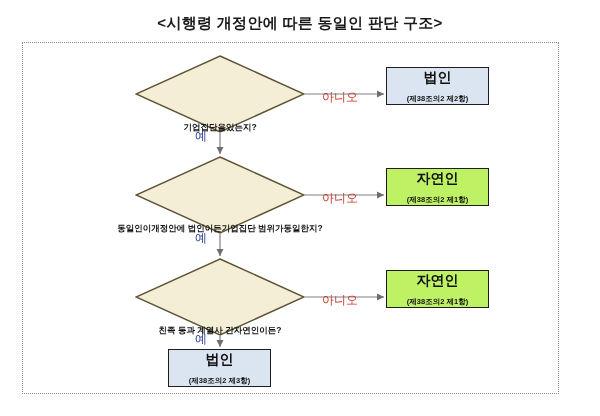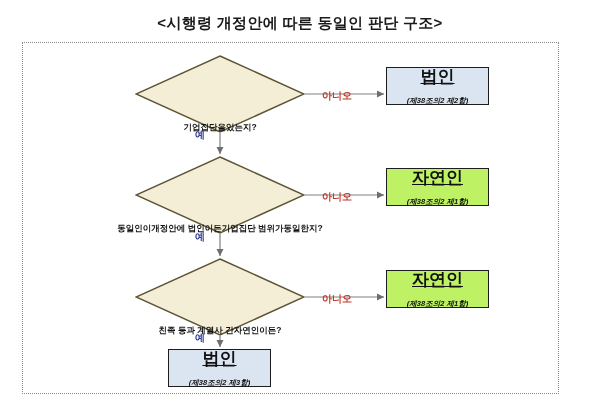--- a/index.html
+++ b/index.html
@@ -82,49 +82,47 @@
     width: 103px;
     height: 38px;
     border: 1.6px solid #1d1d1d;
     box-sizing: border-box;
     display: flex;
     flex-direction: column;
     align-items: center;
     justify-content: center;
   }
   .result-node .result-title {
-    font-size: 17px;
+    font-size: 14px;
     font-weight: bold;
     color: #111111;
     line-height: 1.15;
     white-space: nowrap;
-    text-decoration: underline;
   }
   .result-node .result-clause {
     font-size: 7.5px;
     font-weight: bold;
     color: #111111;
     line-height: 1.2;
     margin-top: 9px;
     white-space: nowrap;
-    font-style: italic;
   }
   .fill-blue { background: #dbe5f1; }
   .fill-pink { background: #bef264; }
 
   #result-1 { left: 386px; top: 67px; }
   #result-2 { left: 386px; top: 168px; }
   #result-3 { left: 386px; top: 270px; }
   #result-4 { left: 168px; top: 349px; }
 
   
   .edge-label {
     position: absolute;
-    font-size: 10px;
-    font-weight: bold;
+    font-size: 12px;
+    font-weight: normal;
     white-space: nowrap;
   }
   .label-no  { color: #c0392b; }
   .label-yes { color: #2b3a8f; }
 
   #label-no-1 { left: 322px; top: 89px; }
   #label-no-2 { left: 322px; top: 190px; }
   #label-no-3 { left: 322px; top: 292px; }
 
   #label-yes-1 { left: 195px; top: 128px; }

